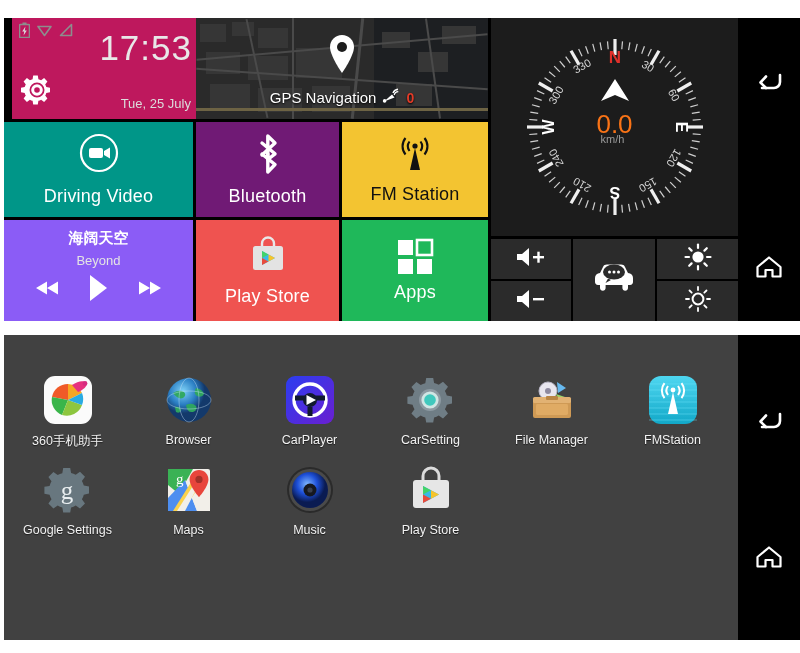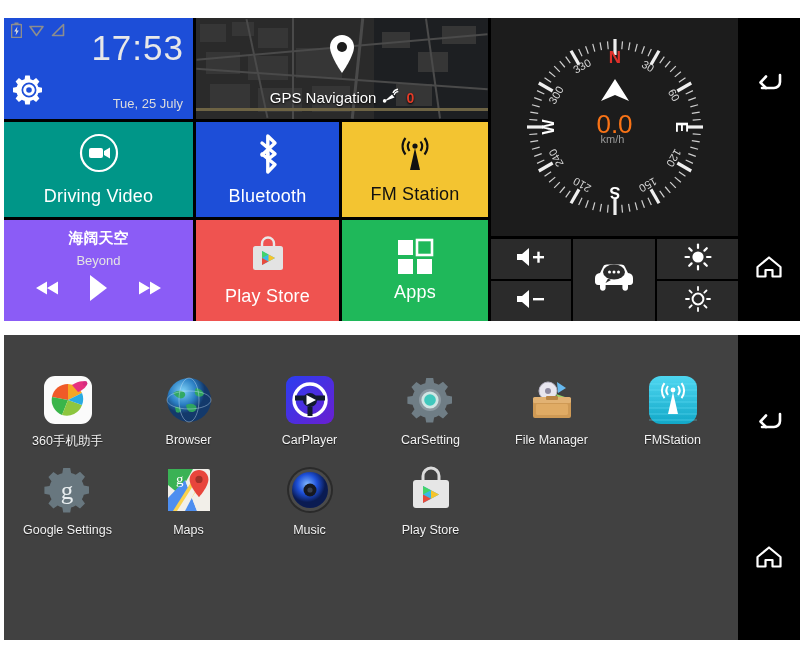--- a/index.html
+++ b/index.html
@@ -11,21 +11,21 @@
   .home-area{position:absolute;left:0;top:0;width:734px;height:303px;background:#000;}
   .navbar{position:absolute;right:0;top:0;width:62px;height:303px;background:#000;}
   .nav-btn{position:absolute;left:0;width:62px;height:56px;display:flex;align-items:center;justify-content:center;}
   .nav-btn svg{display:block;}
 
   
   .tile{position:absolute;box-sizing:border-box;display:flex;flex-direction:column;align-items:center;justify-content:center;}
   .tile-label{color:#fff;font-size:18px;letter-spacing:.2px;}
 
   
-  .clock-tile{left:0;top:0;width:189px;height:101px;background:#1d4ed8;}
+  .clock-tile{left:8px;top:0;width:189px;height:101px;background:#be185d;}
   .statusbar{position:absolute;left:7px;top:4px;display:flex;gap:7px;align-items:center;}
   .clock-time{position:absolute;right:9px;top:12px;color:#e8e8e8;font-size:35px;line-height:35px;font-weight:300;letter-spacing:1px;}
   .clock-date{position:absolute;right:10px;bottom:8px;color:#dcdcdc;font-size:13px;}
   .gear-big{position:absolute;left:8px;bottom:8px;}
 
   
   .gps-tile{left:192px;top:0;width:292px;height:101px;background:#232323;overflow:hidden;}
   .map-bg{position:absolute;inset:0;background:#2a2a2a;}
   .map-bg .road{position:absolute;background:#4a4a4a;}
   .map-bg .blk{position:absolute;background:#363636;}
@@ -36,21 +36,21 @@
   .gps-count{color:#e23b28;font-size:14px;font-weight:bold;}
 
   
   .compass-tile{left:487px;top:0;width:247px;height:218px;background:#1c1c1c;}
   .compass-wrap{position:absolute;left:50%;top:50%;transform:translate(-50%,-50%);width:196px;height:196px;}
   .compass-speed{position:absolute;left:0;right:0;top:80px;text-align:center;color:#f97316;font-size:26px;}
   .compass-unit{position:absolute;left:0;right:4px;top:104px;text-align:center;color:#9a9a9a;font-size:11px;}
 
   
   .t-driving{left:0;top:104px;width:189px;height:95px;background:#009688;}
-  .t-bt{left:192px;top:104px;width:143px;height:95px;background:#1d4ed8;}
+  .t-bt{left:192px;top:104px;width:143px;height:95px;background:#701a75;}
   .t-fm{left:338px;top:104px;width:146px;height:95px;background:#f3c431;}
   .t-fm .tile-label{color:#111;}
   .t-music{left:0;top:202px;width:189px;height:101px;background:#8b5cf6;}
   .t-play{left:192px;top:202px;width:143px;height:101px;background:#ef5350;}
   .t-apps{left:338px;top:202px;width:146px;height:101px;background:#1fb85a;}
 
   .music-title{position:absolute;left:0;right:0;top:9px;text-align:center;color:#fff;font-size:15px;font-weight:bold;}
   .music-artist{position:absolute;left:0;right:0;top:33px;text-align:center;color:#e4e4e4;font-size:13px;}
   .music-controls{position:absolute;left:0;right:0;bottom:14px;display:flex;align-items:center;justify-content:space-around;padding:0 18px;box-sizing:border-box;}
 

